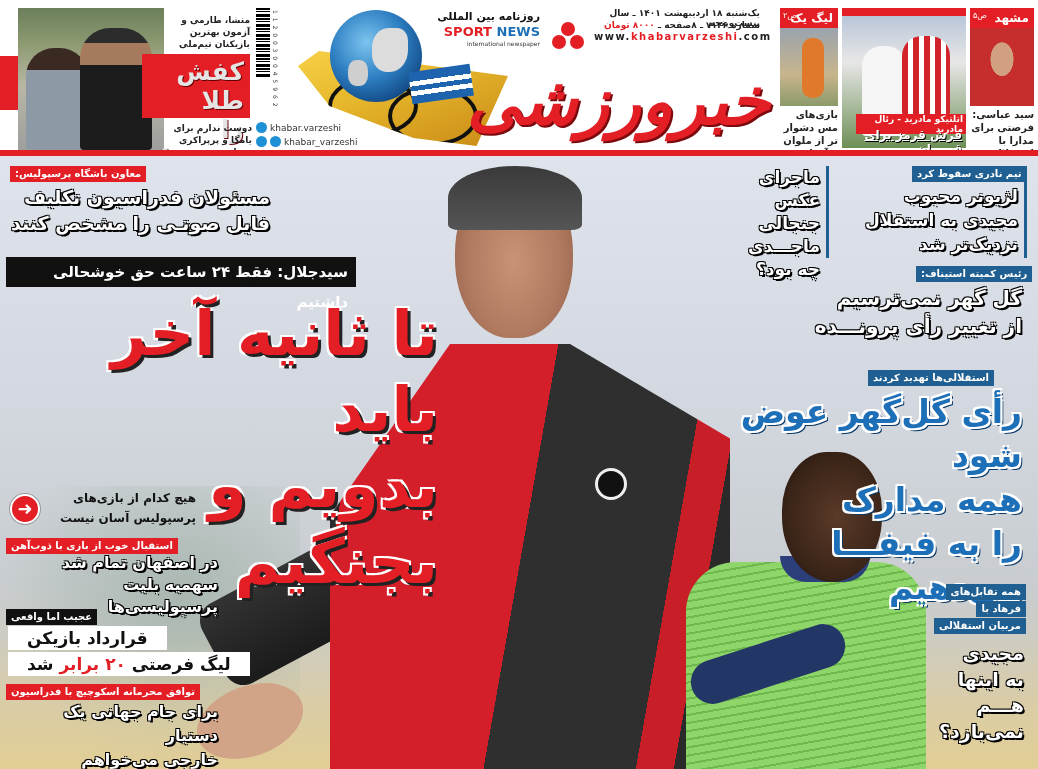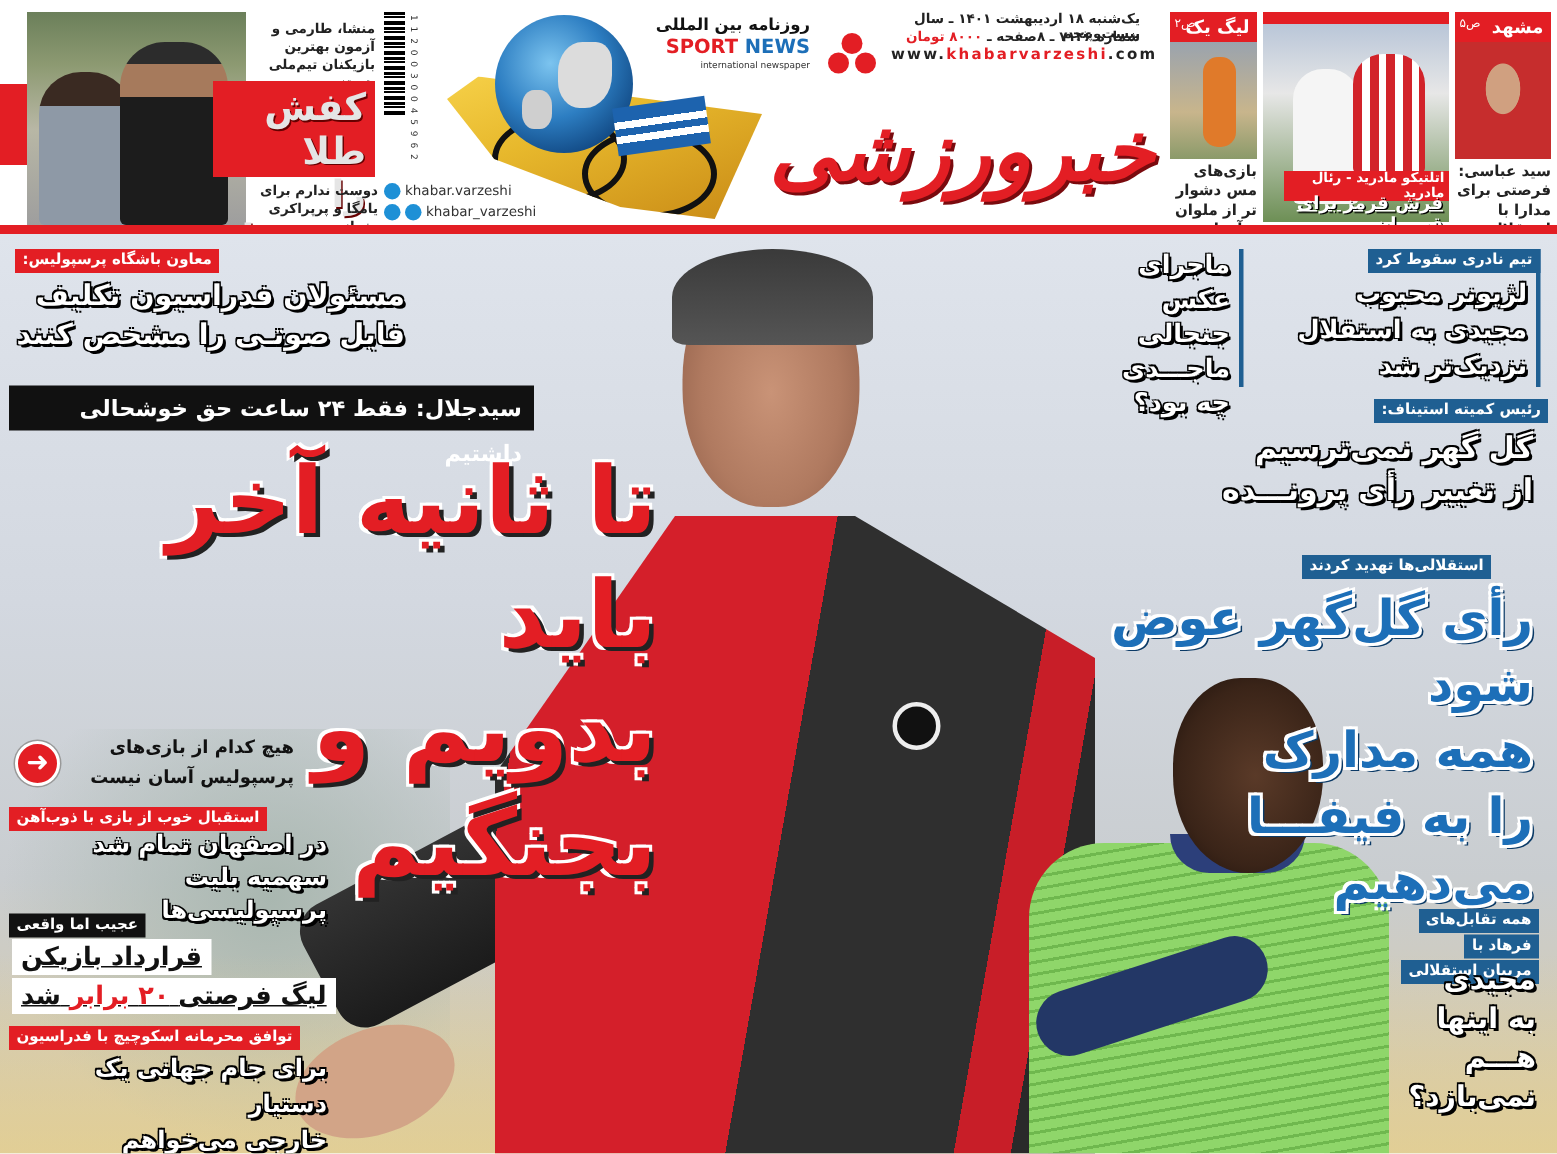--- a/index.html
+++ b/index.html
@@ -36,21 +36,21 @@
   
   .logo-globe { left: 330px; top: 10px; width: 92px; height: 92px; border-radius: 50%;
     background: radial-gradient(circle at 40% 35%, #7cc4ef 0%, #2d7ec2 45%, #144e8a 75%, #0b2f5e 100%); overflow:hidden; }
   .logo-globe .land1 { position:absolute; left: 42px; top: 18px; width: 36px; height: 44px; background:#dcdcdc; border-radius: 45% 30% 50% 40%; }
   .logo-globe .land2 { position:absolute; left: 18px; top: 50px; width: 20px; height: 26px; background:#cfcfcf; border-radius: 40%; }
   .logo-swoosh { left: 298px; top: 46px; width: 210px; height: 100px;
     background: linear-gradient(160deg,#f7d24a 0%,#e7b82c 40%,#c98a16 100%);
     clip-path: polygon(0% 20%, 10% 5%, 100% 30%, 85% 100%, 55% 92%, 15% 60%); }
   .logo-swoosh .ring { position:absolute; border: 4px solid #111; border-radius: 50%; }
   .logo-flag { left: 410px; top: 68px; width: 62px; height: 32px; background: linear-gradient(180deg,#1d63ae 0 30%,#fff 30% 45%,#1d63ae 45% 60%,#fff 60% 75%,#1d63ae 75%); transform: rotate(-8deg); }
-  .logo-word { left: 470px; top: 54px; width: 300px; height: 96px; font-weight: bold; font-size: 56px; line-height: 96px;
+  .logo-word { left: 470px; top: 54px; width: 300px; height: 96px; font-weight: bold; font-size: 66px; line-height: 96px;
     color: #e31e24; font-style: italic; letter-spacing: -6px; text-shadow: 2px 2px 0 #7a0a0e; }
   .logo-dots { left: 548px; top: 22px; width: 40px; height: 30px; }
   .logo-dots span { position:absolute; width: 14px; height: 14px; border-radius: 50%; background:#e31e24; }
 
   .intl-fa { left: 430px; top: 10px; width: 110px; font-size: 11px; font-weight: bold; color: #111; }
   .sport-news { left: 430px; top: 24px; width: 110px; font-size: 13px; font-weight: bold; color: #e31e24; text-align: right; }
   .sport-news .n { color: #1d6fb8; }
   .intl-en { left: 430px; top: 40px; width: 110px; font-size: 6px; color: #333; text-align: right; }
 
   .issue-line1 { left: 590px; top: 8px; width: 170px; font-size: 9px; color: #222; font-weight: bold; }
@@ -103,21 +103,21 @@
   .hl-white { position: absolute; color: #fff; font-weight: bold; text-shadow: 2px 2px 0 #000, -1px -1px 0 #000, 1px -1px 0 #000, -1px 1px 0 #000; }
   .hl-black { position: absolute; color: #111; font-weight: bold; }
   .black-bar { position: absolute; background: #111; color: #fff; font-weight: bold; }
 
   .mega { position: absolute; color: #e31e24; font-weight: bold; font-size: 62px; line-height: 76px;
     text-shadow: 3px 3px 0 #222, -2px -2px 0 #fff, 2px -2px 0 #fff, -2px 2px 0 #fff, 2px 2px 0 #fff; letter-spacing: -1px; }
   .blue-big { position: absolute; color: #1d6fb8; font-weight: bold; font-size: 33px; line-height: 44px;
     text-shadow: -2px -2px 0 #fff, 2px -2px 0 #fff, -2px 2px 0 #fff, 2px 2px 0 #fff, 3px 3px 0 #0b3a66; }
 
   .vline { position: absolute; width: 3px; background: #1f5f92; }
-  .whitebox { position: absolute; background: #fff; color: #111; font-weight: bold; padding: 0 6px; text-decoration: underline; }
+  .whitebox { position: absolute; background: #fff; color: #111; font-weight: bold; padding: 0 19px; }
   .arrow-btn { position: absolute; width: 30px; height: 30px; border-radius: 50%; background: #e31e24; border: 2px solid #fff; box-shadow: 0 0 0 1px #999;
     color: #fff; font-size: 18px; line-height: 26px; text-align: center; font-weight: bold; }
 </style>
 </head>
 <body>
 
 <div id="masthead" class="abs">
 
   <div class="abs promo-photo">
     <div class="p1"></div>
@@ -282,21 +282,21 @@
 
   <div class="kicker blue rtl" style="left:868px;top:214px;">استقلالی‌ها تهدید کردند</div>
   <div class="blue-big rtl" style="left:740px;top:234px;width:282px;">
     <div>رأی گل‌گهر عوض شود</div>
     <div>همه مدارک</div>
     <div>را به فیفـــا</div>
     <div>می‌دهیم</div>
   </div>
 
   <div class="abs rtl" style="left:930px;top:428px;width:96px;">
-    <div class="kicker blue" style="position:relative;display:inline-block;float:right;margin-bottom:1px;margin-top:22px;">همه تقابل‌های</div>
+    <div class="kicker blue" style="position:relative;display:inline-block;float:right;margin-bottom:1px;">همه تقابل‌های</div>
     <div style="clear:both"></div>
     <div class="kicker blue" style="position:relative;display:inline-block;float:right;margin-bottom:1px;">فرهاد با</div>
     <div style="clear:both"></div>
     <div class="kicker blue" style="position:relative;display:inline-block;float:right;">مربیان استقلالی</div>
   </div>
   <div class="hl-white rtl" style="left:926px;top:484px;width:98px;font-size:19px;line-height:26px;">
     <div>مجیدی</div>
     <div>به اینها</div>
     <div>هـــم</div>
     <div>نمی‌بازد؟</div>

